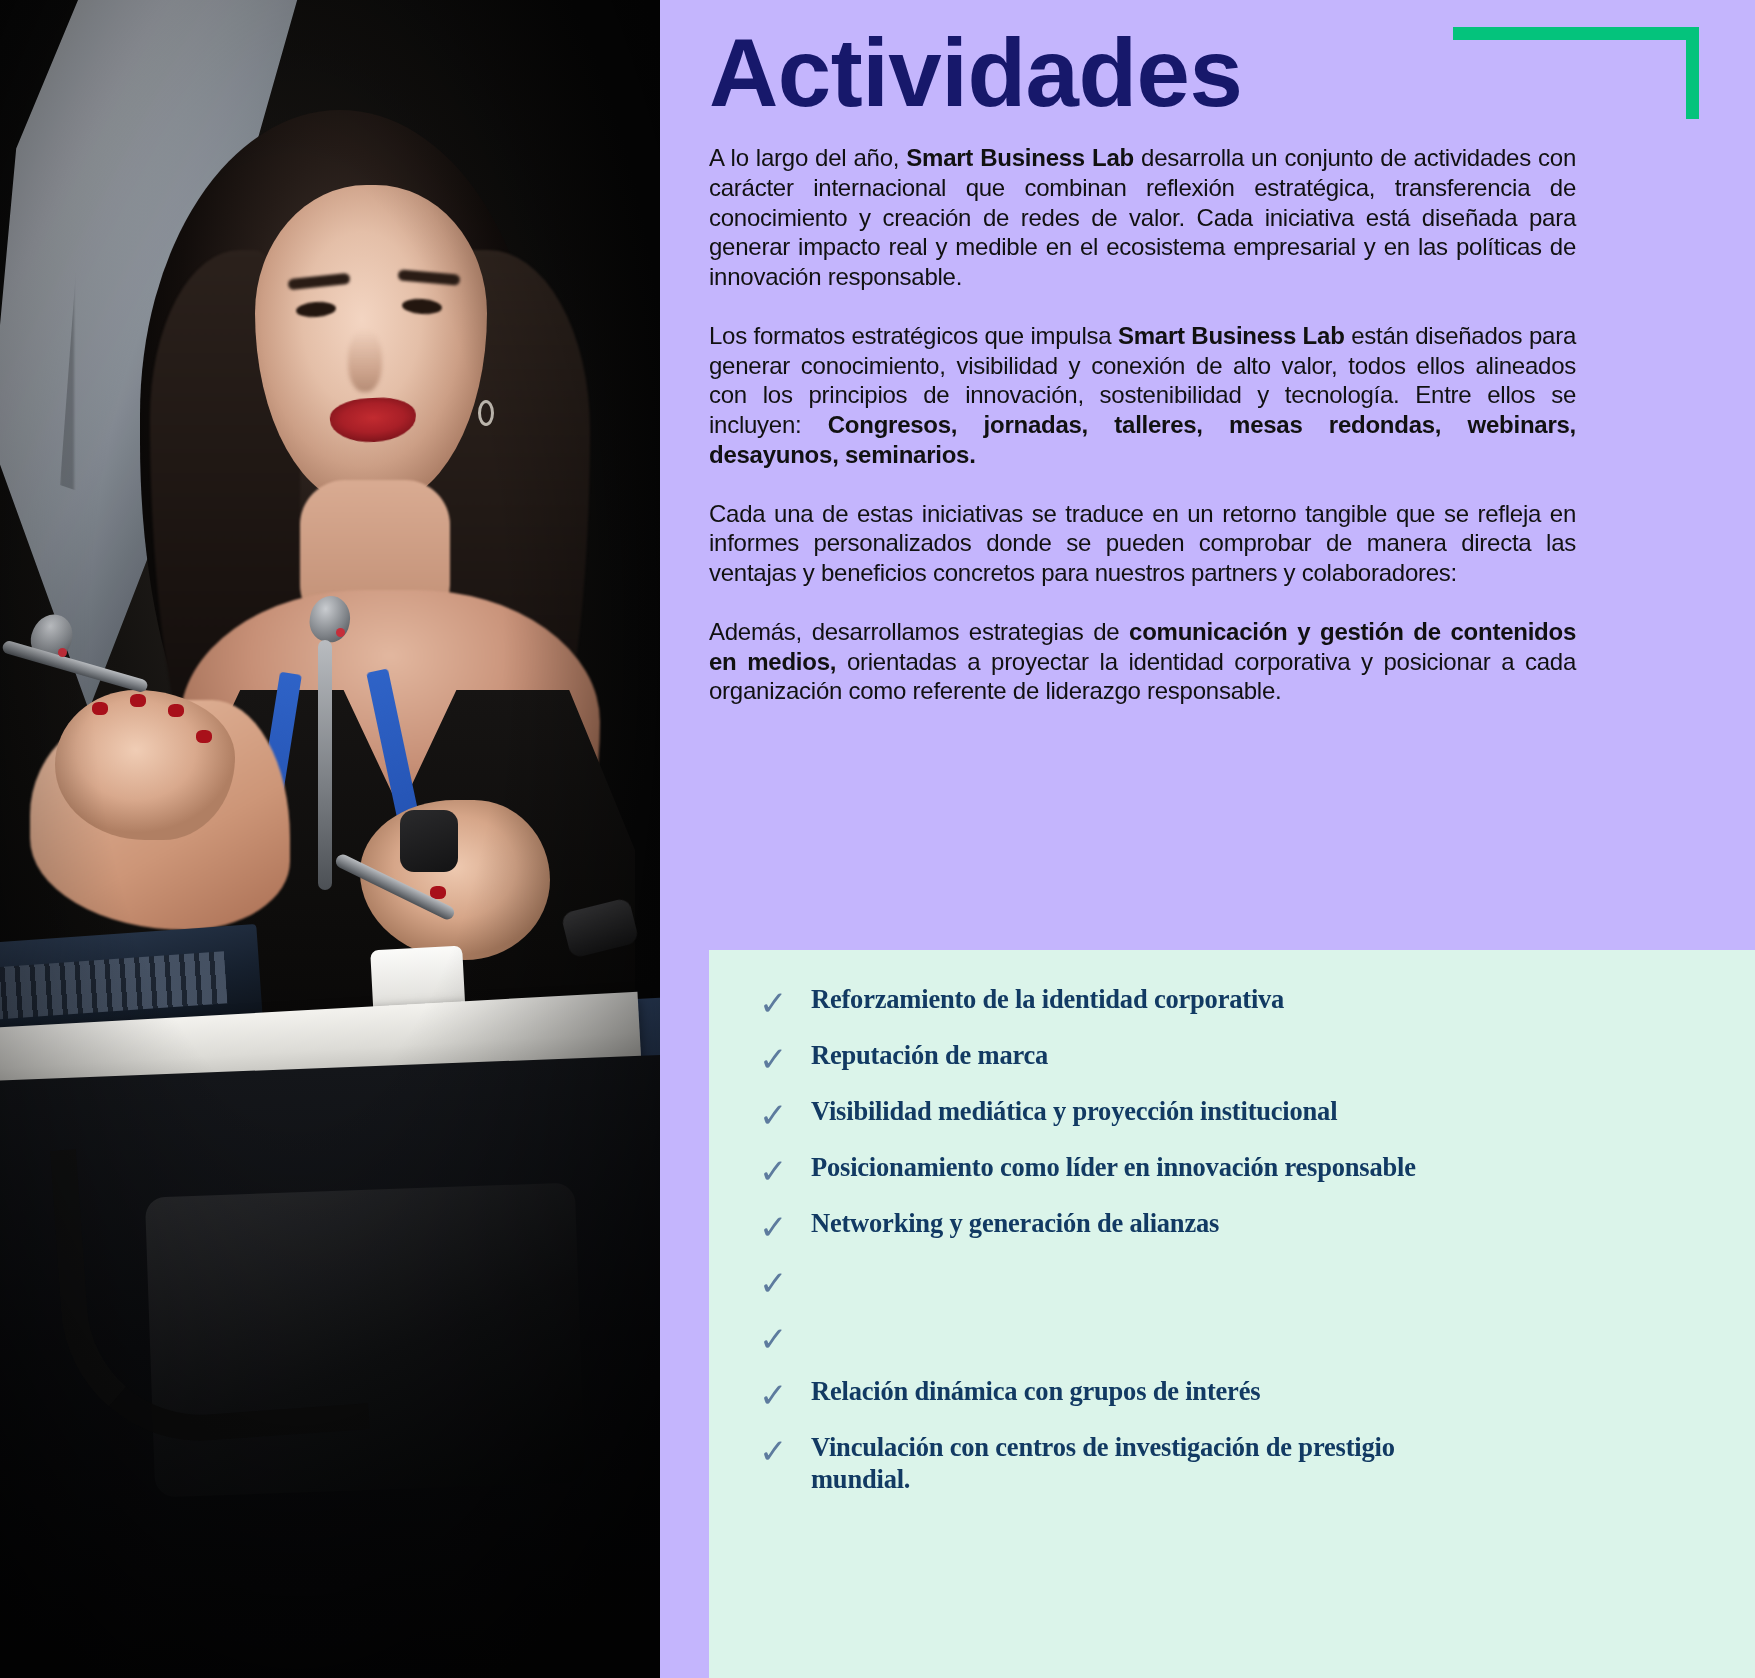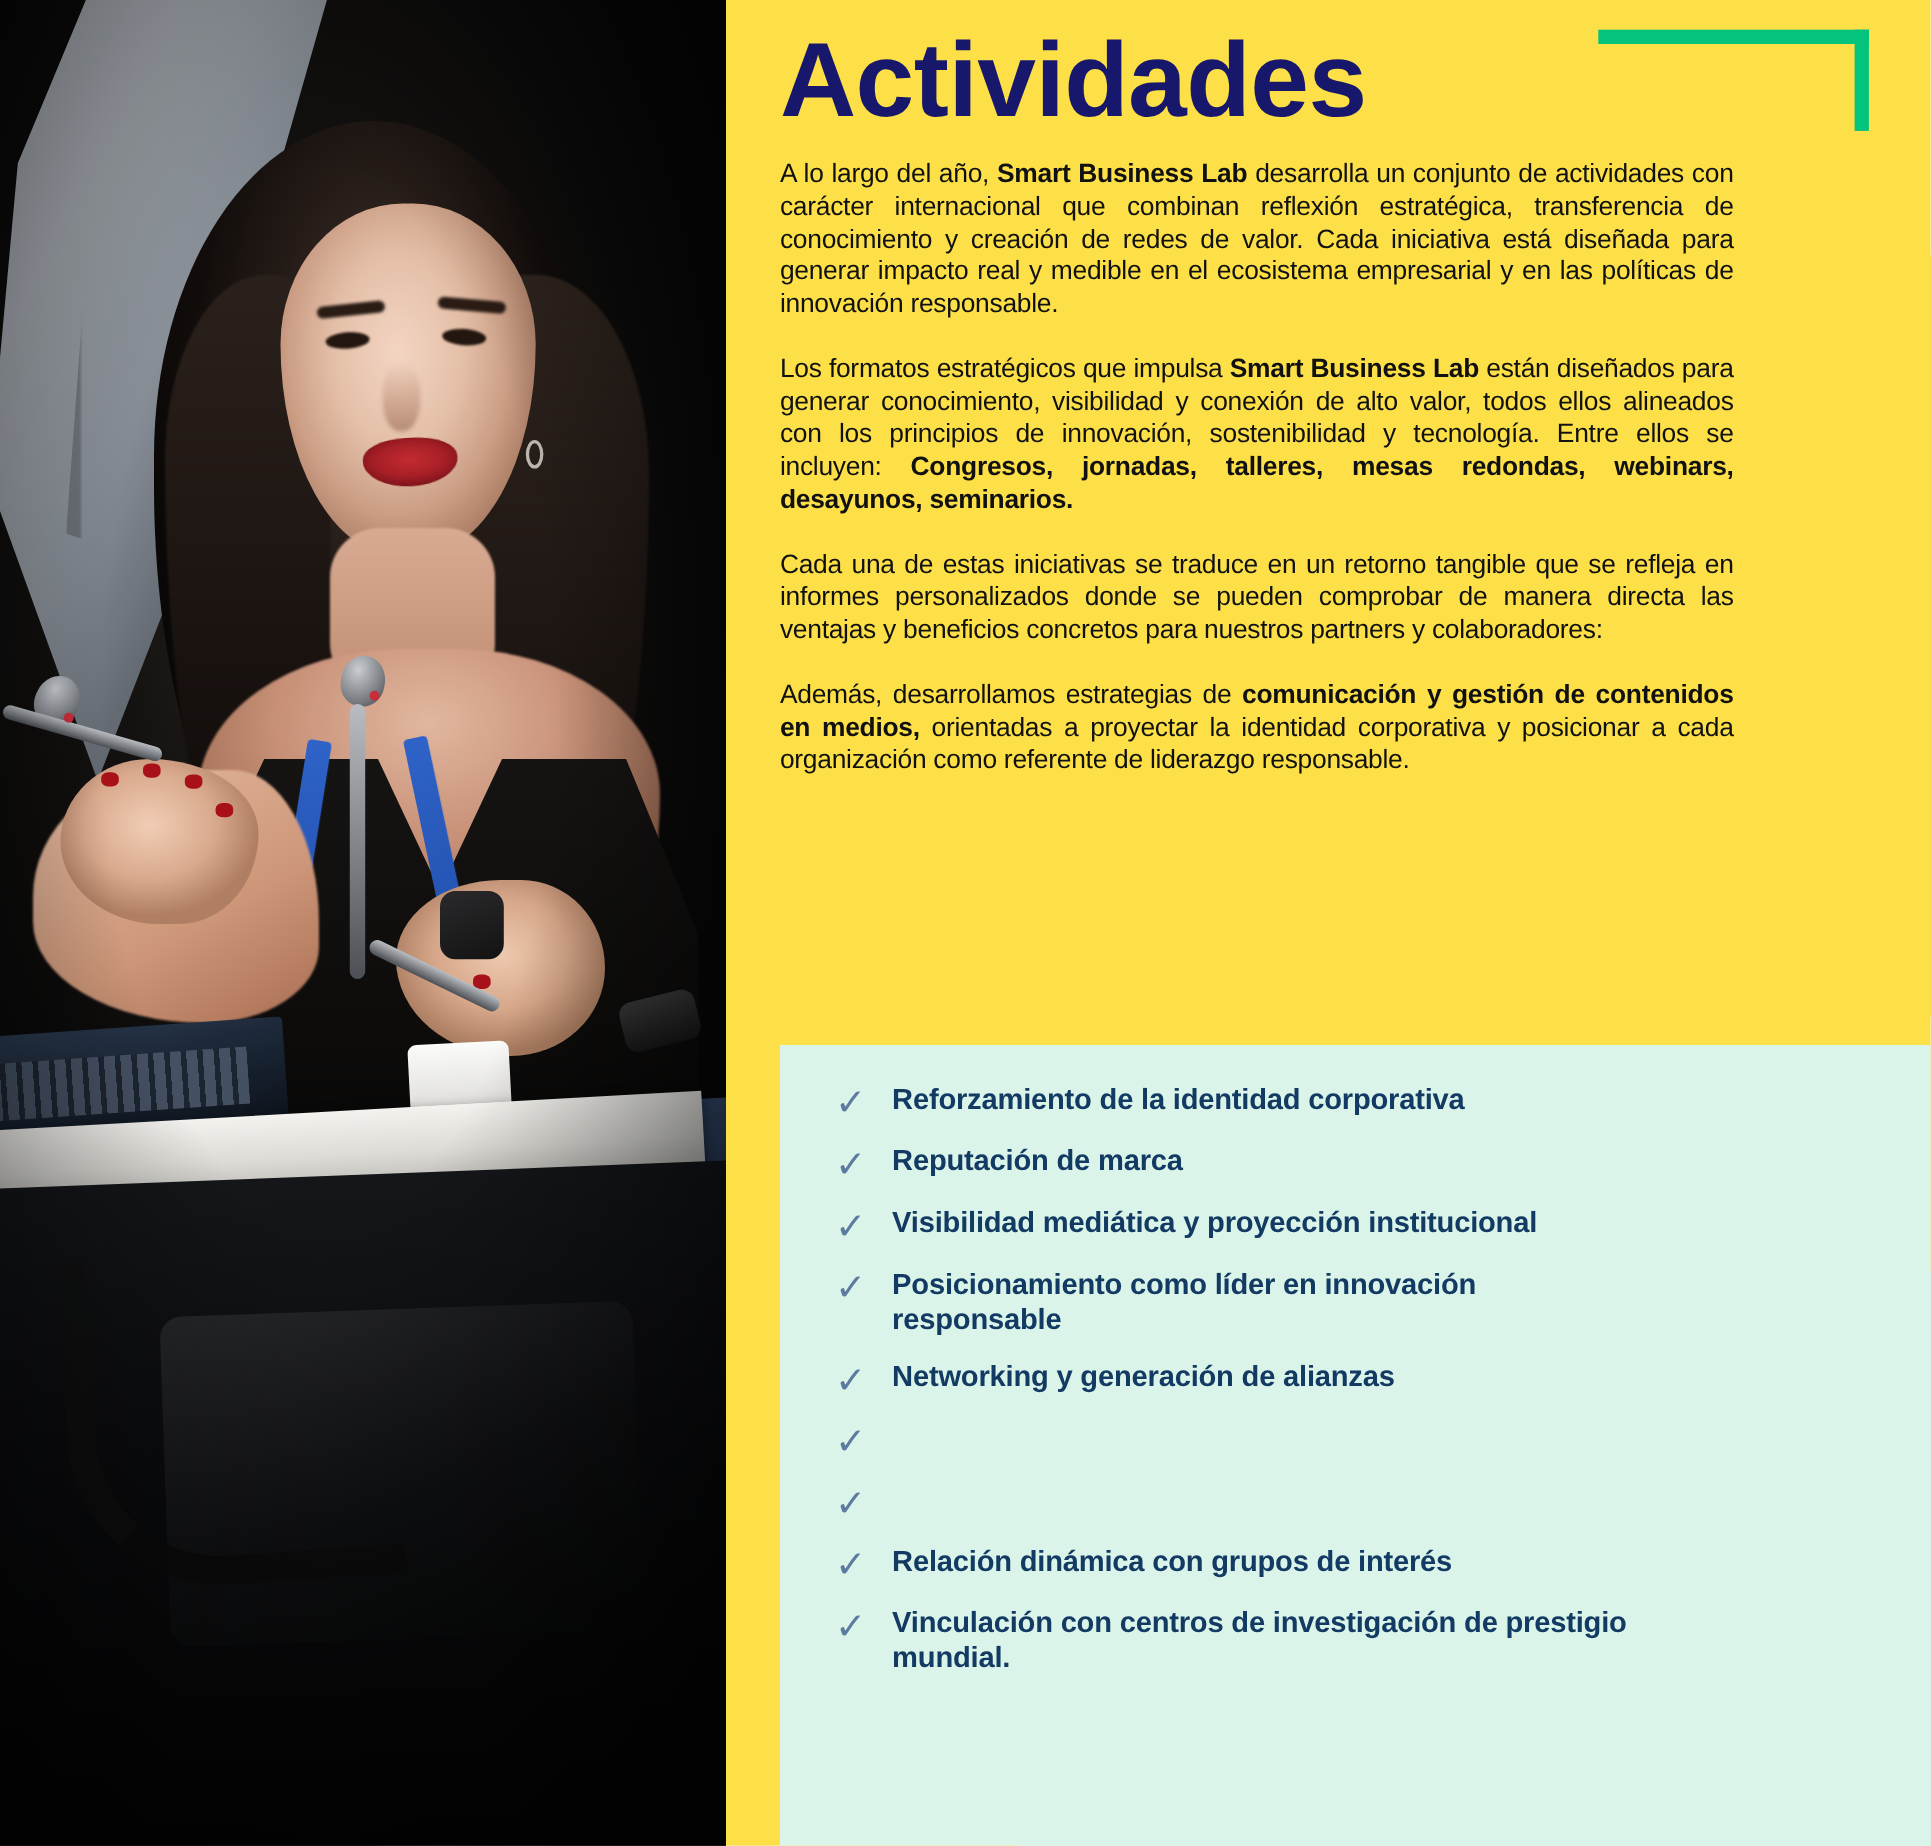--- a/index.html
+++ b/index.html
@@ -229,21 +229,21 @@
   .ph-vig{
     position:absolute; inset:0;
     background:radial-gradient(ellipse 78% 70% at 45% 38%, rgba(0,0,0,0) 40%, rgba(0,0,0,.45) 78%, rgba(0,0,0,.75) 100%);
     pointer-events:none;
   }
 
   
   .text-pane {
     position:relative;
     flex:1 1 auto;
-    background:#fde047;
+    background:#c4b5fd;
     padding:0;
   }
   .corner-accent{
     position:absolute;
     right:56px; top:27px;
     width:246px; height:92px;
     border-top:13px solid #04c37c;
     border-right:13px solid #04c37c;
     pointer-events:none;
   }
@@ -301,21 +301,21 @@
     font-weight:400;
     margin-top:2px;
   }
   .check-text{
     font-size:26.5px;
     line-height:1.2;
     font-weight:700;
     color:#123a63;
     letter-spacing:-0.2px;
     max-width:680px;
-    font-family:Liberation Sans, sans-serif;
+    font-family:Liberation Serif, serif;
   }
 </style>
 </head>
 <body>
 
 <div class="page">
 
   <div class="photo-pane">
     <div class="ph-backdrop"></div>
     <div class="ph-flag"></div>

